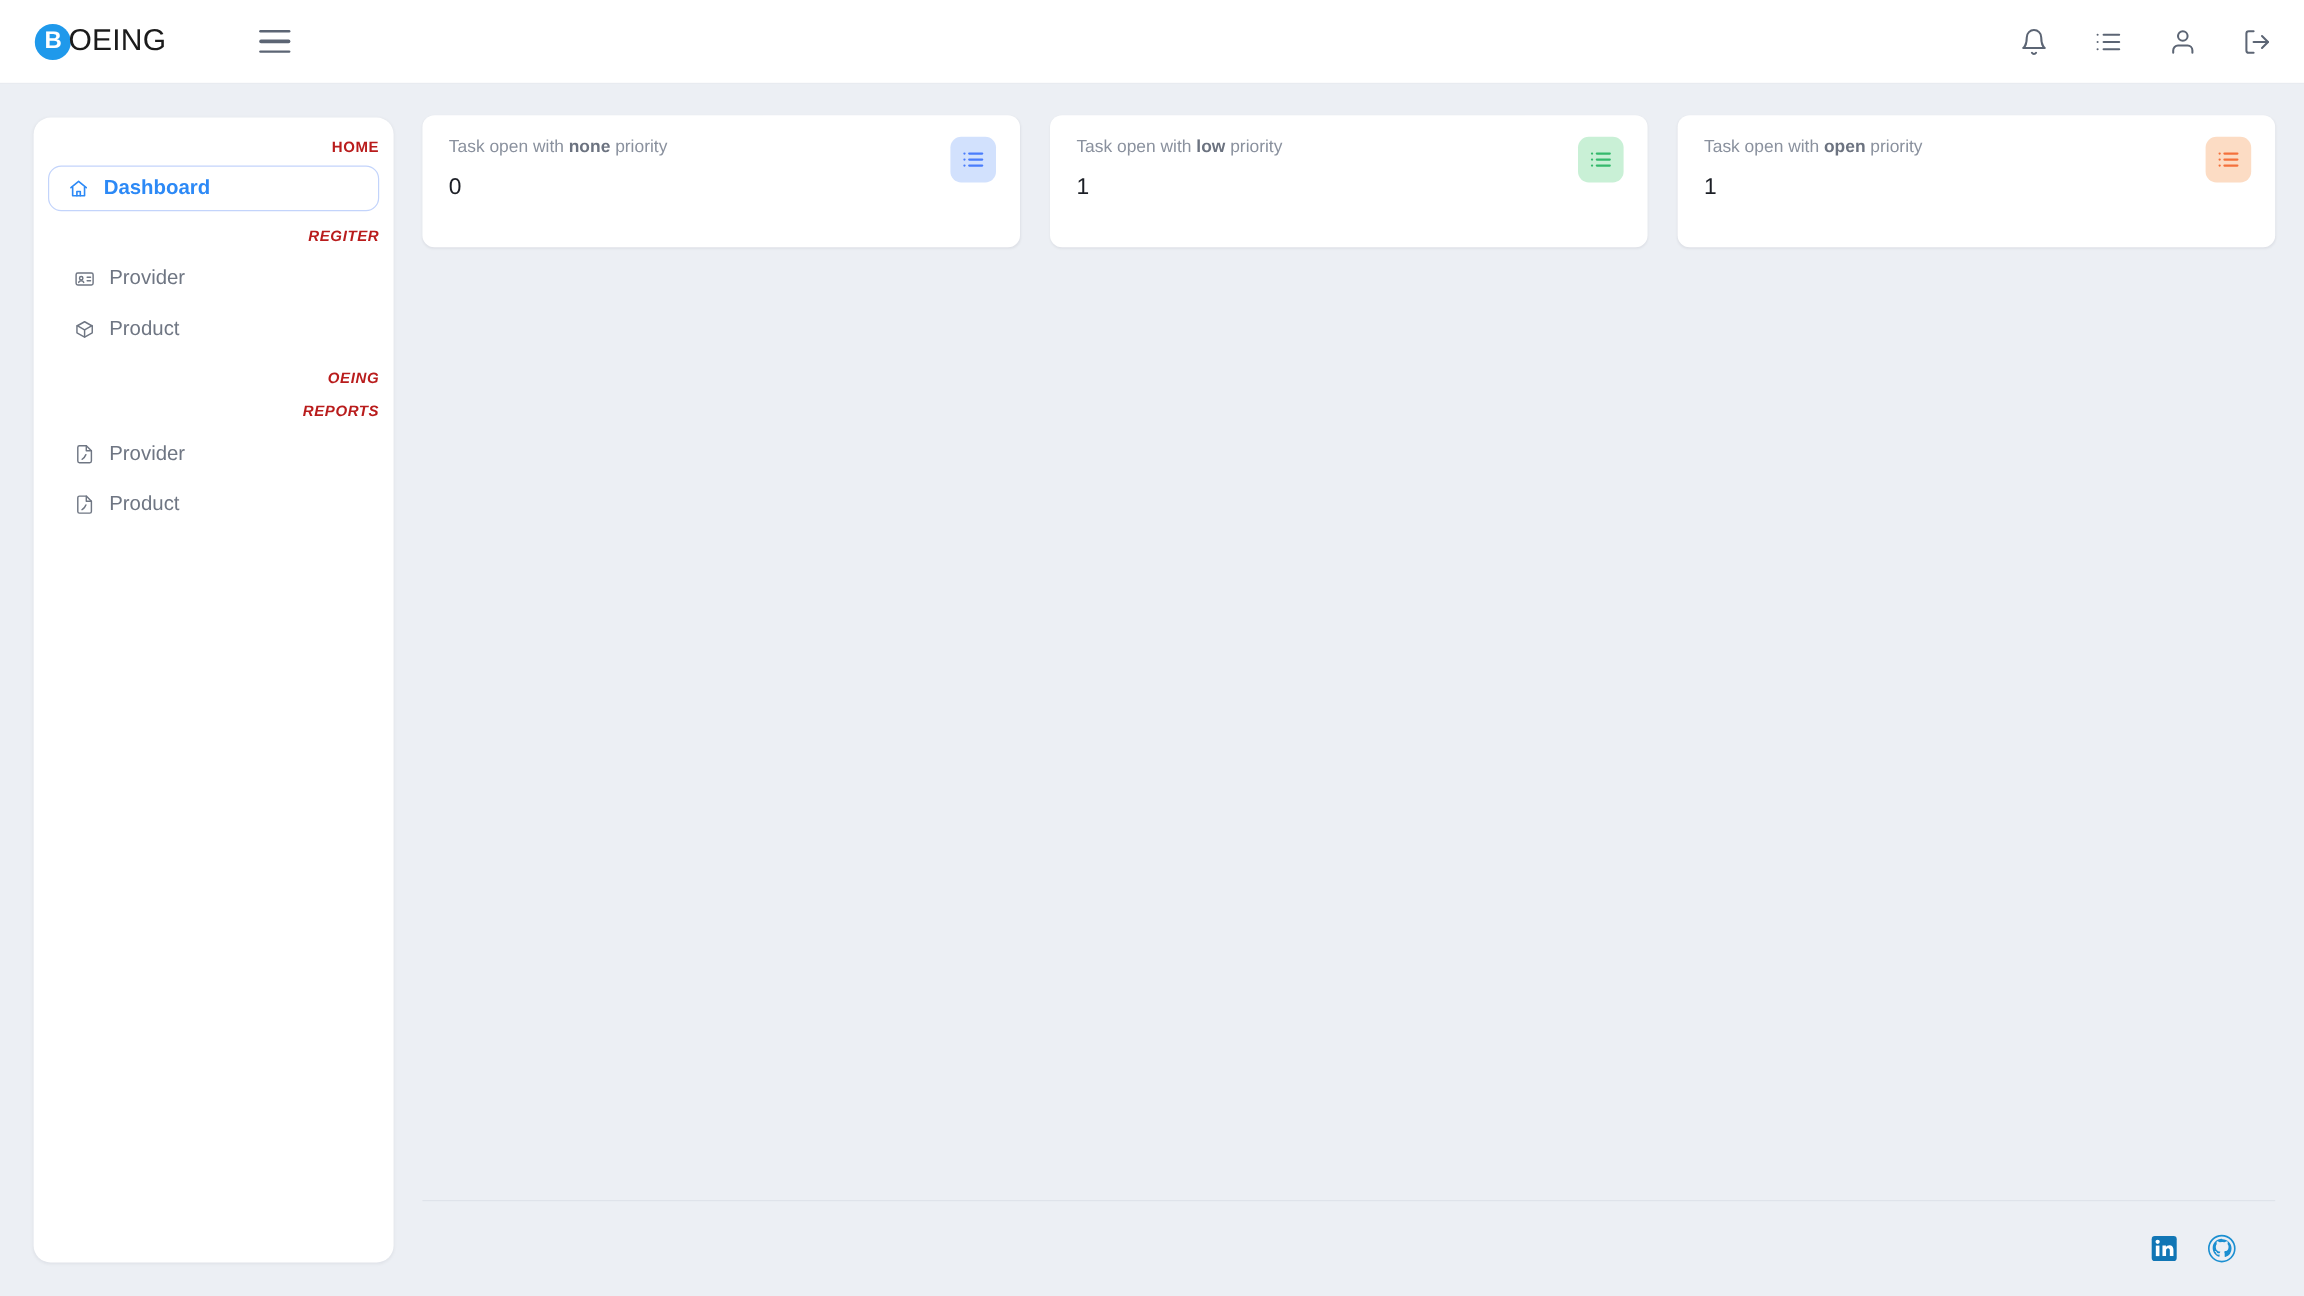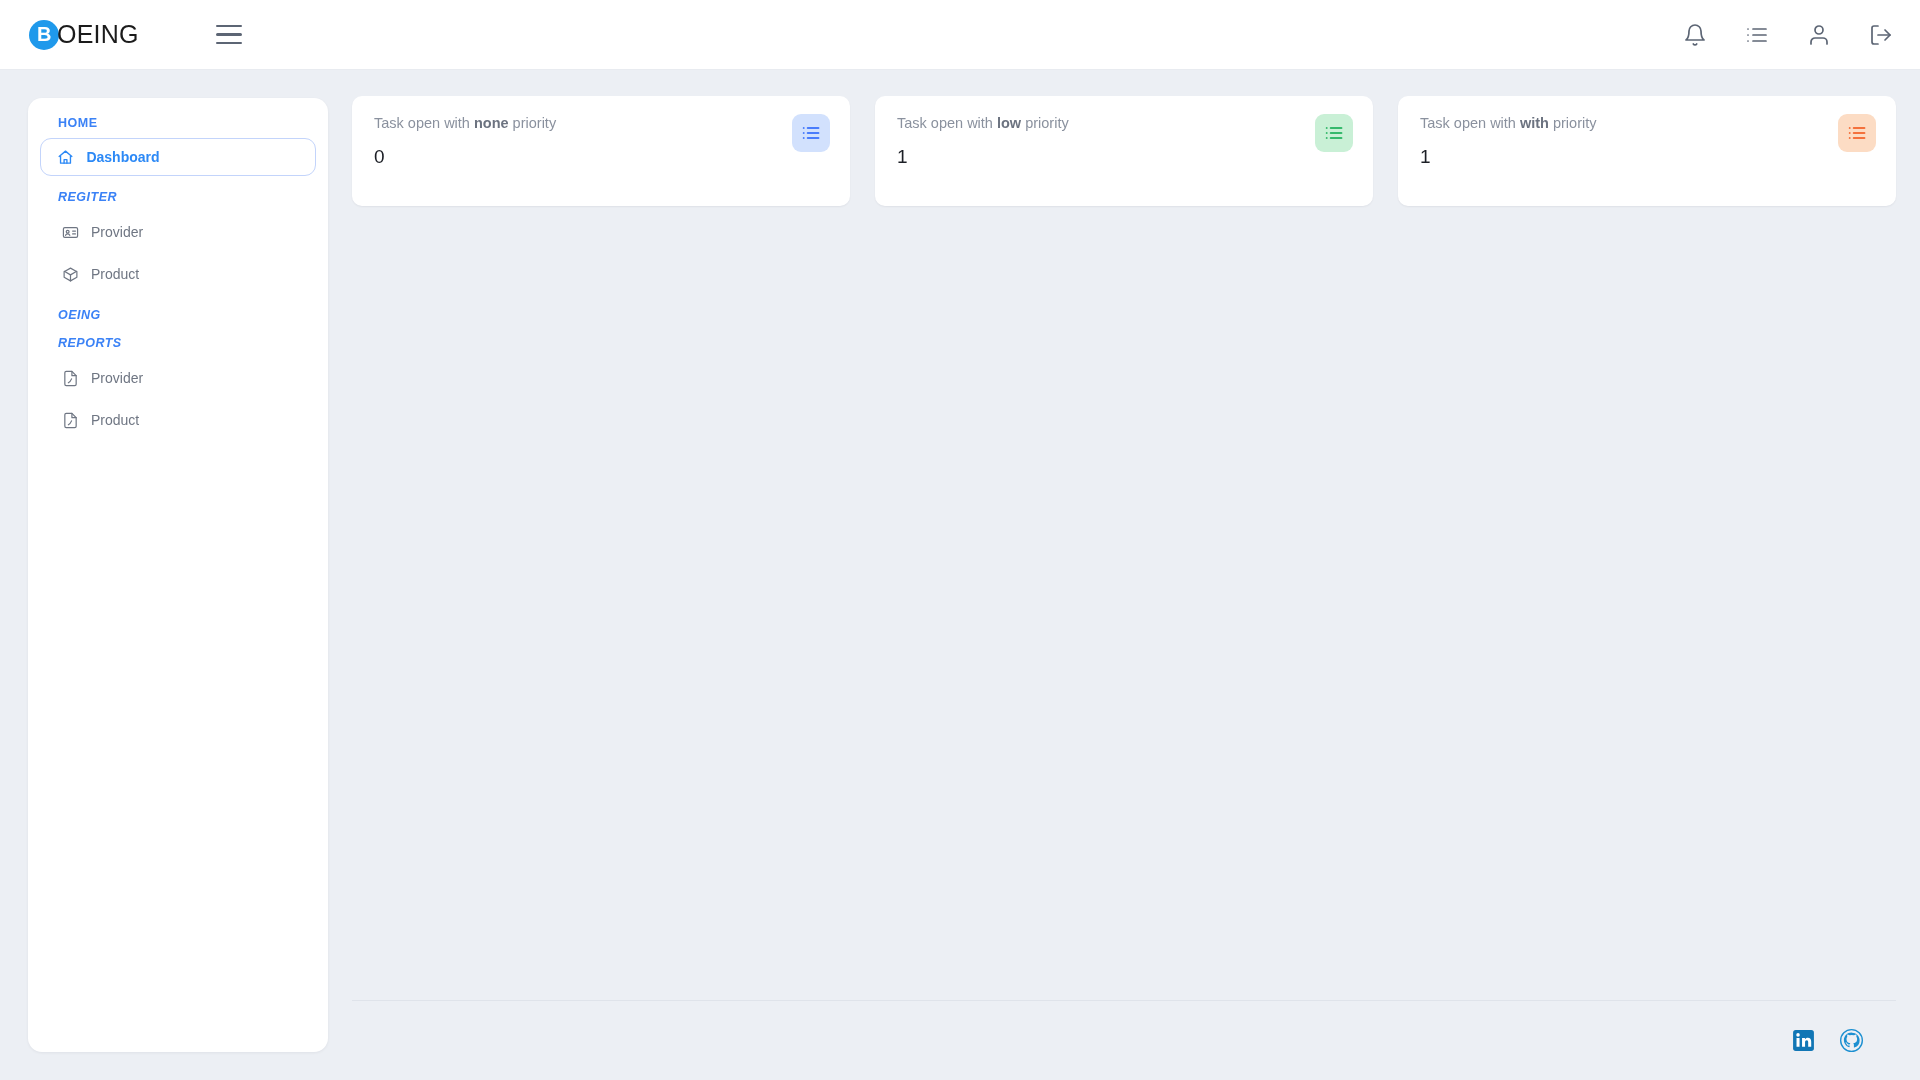--- a/index.html
+++ b/index.html
@@ -56,32 +56,33 @@
   .sidebar {
     position: absolute;
     left: 28px; top: 98px;
     width: 300px; height: 954px;
     background: #ffffff;
     border-radius: 14px;
     box-shadow: 0 1px 3px rgba(16,24,40,0.06);
     padding: 18px 12px 0 12px;
   }
   .nav-section-title {
-    font-size: 12.5px; font-weight: bold; color: #3b82f6;
+    font-size: 12.5px; font-weight: bold; color: #b91c1c;
     letter-spacing: 0.5px;
     padding: 0 0 0 18px;
     margin-bottom: 8px;
+    text-align: right;
   }
   .nav-section-title.sp { margin-top: 14px; font-style: italic; }
   .nav-item {
     display: flex; align-items: center; gap: 12px;
     height: 40px;
     padding: 0 0 0 18px;
     border-radius: 10px;
-    font-size: 14px; color: #6f7683;
+    font-size: 17px; color: #6f7683;
     cursor: pointer;
     margin-bottom: 2px;
   }
   .nav-item .ico { width: 17px; height: 17px; display:flex; align-items:center; justify-content:center; flex: 0 0 17px; }
   .nav-item .ico svg { display:block; }
   .nav-item.active {
     background: #ffffff;
     border: 1.6px solid #c3d4fb;
     color: #2c89f6;
     font-weight: bold;
@@ -299,21 +300,21 @@
             <line x1="3.2" y1="6" x2="3.3" y2="6"></line>
               <line x1="3.2" y1="12" x2="3.3" y2="12"></line>
               <line x1="3.2" y1="18" x2="3.3" y2="18"></line>
           </svg>
         </span>
       </div>
     </div>
 
     <div class="stat-card">
       <div class="stat-label">
-        <span>Task open with </span><b>with</b><span> priority</span>
+        <span>Task open with </span><b>open</b><span> priority</span>
       </div>
       <div class="stat-value">1</div>
       <div class="stat-badge" style="background:#fcdcc4">
         <span>
           <svg width="20" height="20" viewBox="0 0 24 24" fill="none" stroke="#f4713c" stroke-width="2.2" stroke-linecap="round" stroke-linejoin="round">
             <line x1="8" y1="6" x2="21" y2="6"></line>
               <line x1="8" y1="12" x2="21" y2="12"></line>
               <line x1="8" y1="18" x2="21" y2="18"></line>
             <line x1="3.2" y1="6" x2="3.3" y2="6"></line>
               <line x1="3.2" y1="12" x2="3.3" y2="12"></line>

